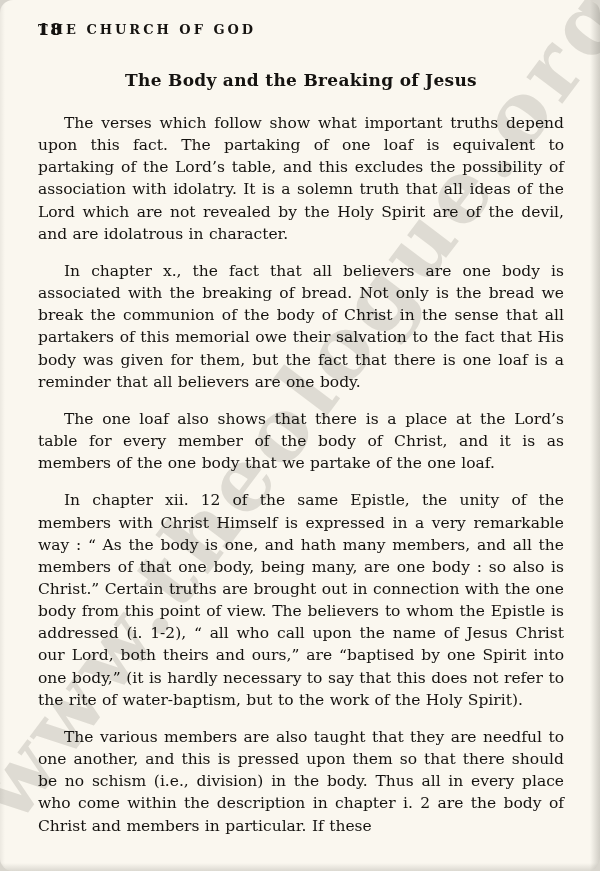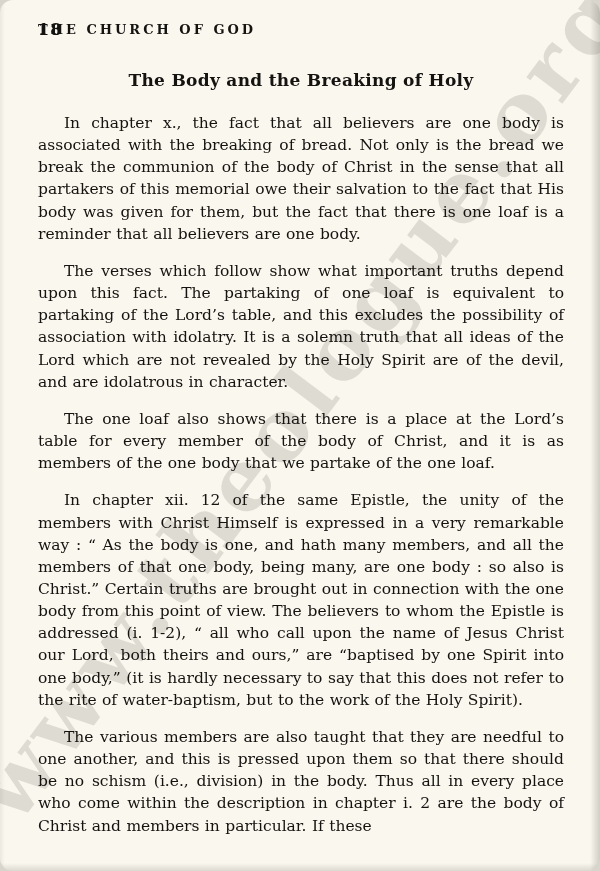--- a/index.html
+++ b/index.html
@@ -101,25 +101,25 @@
   <div class="watermark">www.theologue.org</div>
 
   <div class="content">
 
     <div class="running-head">
       <span class="page-number">18</span>
       <span class="running-title">THE CHURCH OF GOD</span>
     </div>
 
 
-    <h2 class="section-heading">The Body and the Breaking of Holy</h2>
+    <h2 class="section-heading">The Body and the Breaking of Jesus</h2>
+
+    <p class="body-para indent">The verses which follow show what important truths depend upon this fact.  The partaking of one loaf is equivalent to partaking of the Lord’s table, and this excludes the possibility of association with idolatry.  It is a solemn truth that all ideas of the Lord which are not revealed by the Holy Spirit are of the devil, and are idolatrous in character.</p>
 
     <p class="body-para indent">In chapter x., the fact that all believers are one body is associated with the breaking of bread.  Not only is the bread we break the communion of the body of Christ in the sense that all partakers of this memorial owe their salvation to the fact that His body was given for them, but the fact that there is one loaf is a reminder that all believers are one body.</p>
-
-    <p class="body-para indent">The verses which follow show what important truths depend upon this fact.  The partaking of one loaf is equivalent to partaking of the Lord’s table, and this excludes the possibility of association with idolatry.  It is a solemn truth that all ideas of the Lord which are not revealed by the Holy Spirit are of the devil, and are idolatrous in character.</p>
 
     <p class="body-para indent">The one loaf also shows that there is a place at the Lord’s table for every member of the body of Christ, and it is as members of the one body that we partake of the one loaf.</p>
 
     <p class="body-para indent">In chapter xii. 12 of the same Epistle, the unity of the members with Christ Himself is expressed in a very remarkable way : “ As the body is one, and hath many members, and all the members of that one body, being many, are one body : so also is Christ.”  Certain truths are brought out in connection with the one body from this point of view.  The believers to whom the Epistle is addressed (i. 1-2), “ all who call upon the name of Jesus Christ our Lord, both theirs and ours,” are “baptised by one Spirit into one body,” (it is hardly necessary to say that this does not refer to the rite of water-baptism, but to the work of the Holy Spirit).</p>
 
     <p class="body-para indent">The various members are also taught that they are needful to one another, and this is pressed upon them so that there should be no schism (i.e., division) in the body.  Thus all in every place who come within the description in chapter i. 2 are the body of Christ and members in particular.  If these</p>
 
   </div>
 </div>
 

